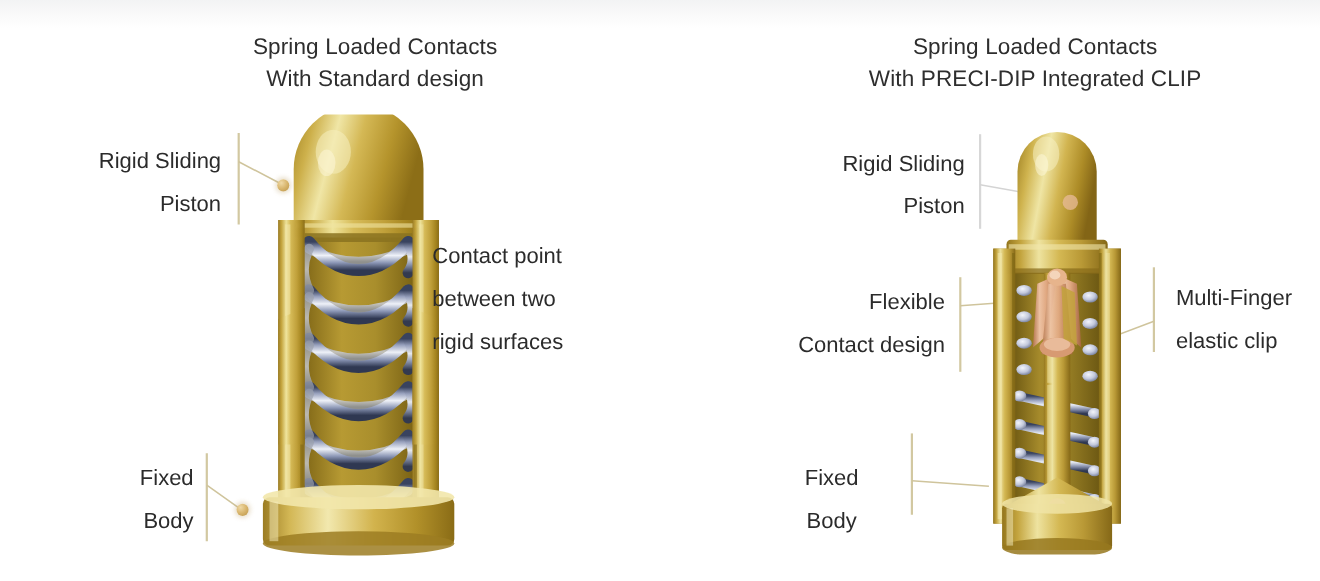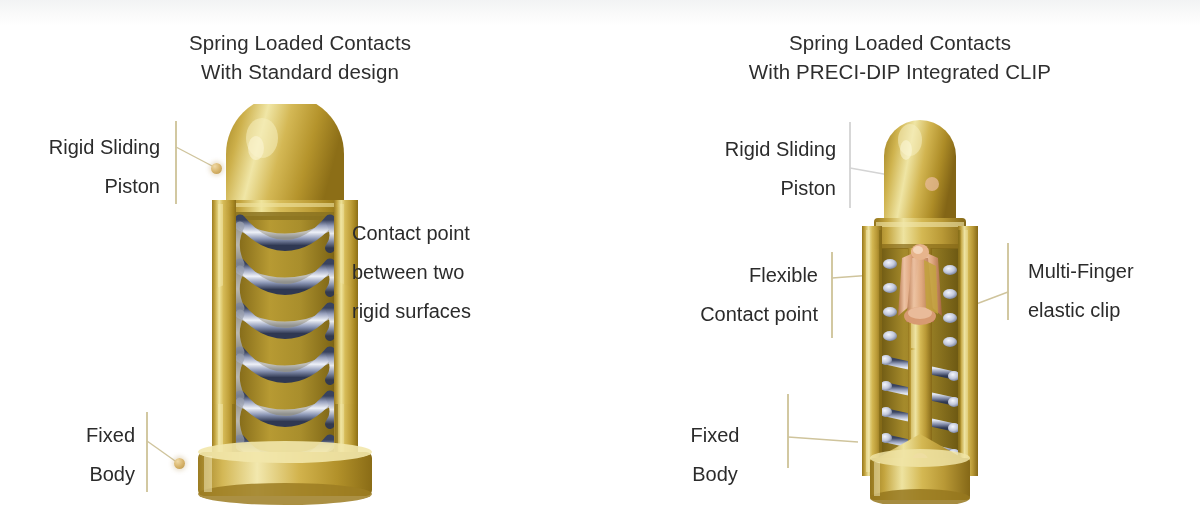--- a/index.html
+++ b/index.html
@@ -25,20 +25,21 @@
     width: 1200px; height: 26px;
     background: linear-gradient(180deg, #f2f3f4 0%, #fafafa 55%, #ffffff 100%);
     pointer-events: none;
   }
 
   .panel {
     position: absolute;
     top: 0;
     width: 600px;
     height: 528px;
+    margin-left: 41px;
   }
   .panel-left  { left: 0; }
   .panel-right { left: 600px; }
 
   .title {
     position: absolute;
     top: 28px;
     width: 100%;
     text-align: center;
     color: #2e2e2e;
@@ -386,21 +387,21 @@
       <rect x="30" y="350" width="100" height="42" rx="4" fill="url(#rGoldH)"></rect>
       <ellipse cx="80" cy="350" rx="50" ry="9" fill="#f0e4a6" opacity=".85"></ellipse>
       <ellipse cx="80" cy="390" rx="50" ry="9" fill="#96781f" opacity=".85"></ellipse>
       <rect x="34" y="354" width="6" height="34" fill="#f6eec0" opacity=".5"></rect>
     </svg>
 
     <div class="label right-align" style="left:86px; top:130px; width:150px;">Rigid Sliding
 Piston</div>
 
     <div class="label right-align" style="left:46px; top:256px; width:172px;">Flexible
-Contact point</div>
+Contact design</div>
 
     <div class="label left-align" style="left:428px; top:252px; width:170px;">Multi-Finger
 elastic clip</div>
 
     <div class="label center-align" style="left:60px; top:416px; width:110px;">Fixed
 Body</div>
   </div>
 
 </div>
 

